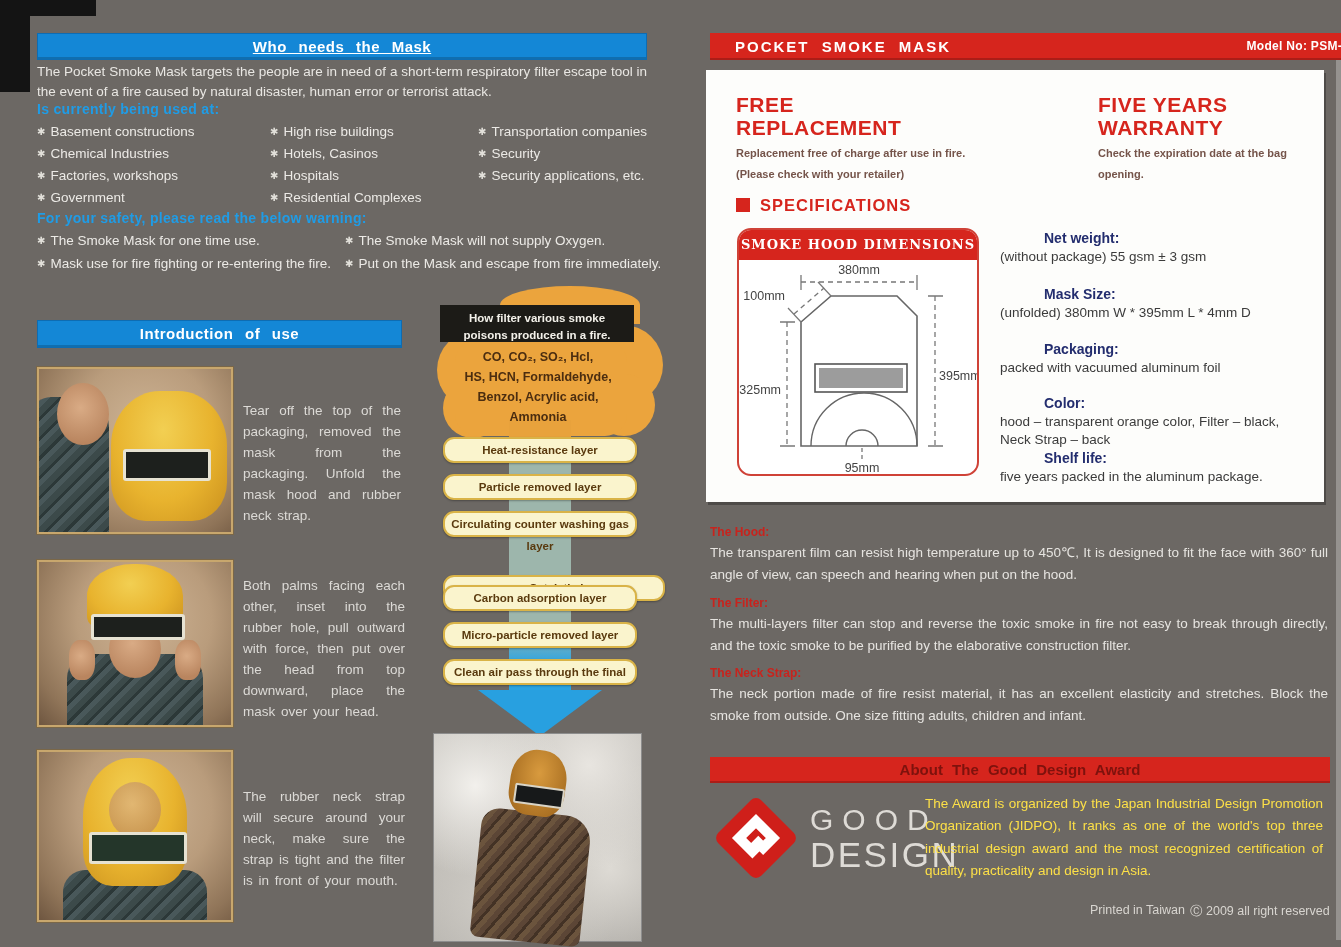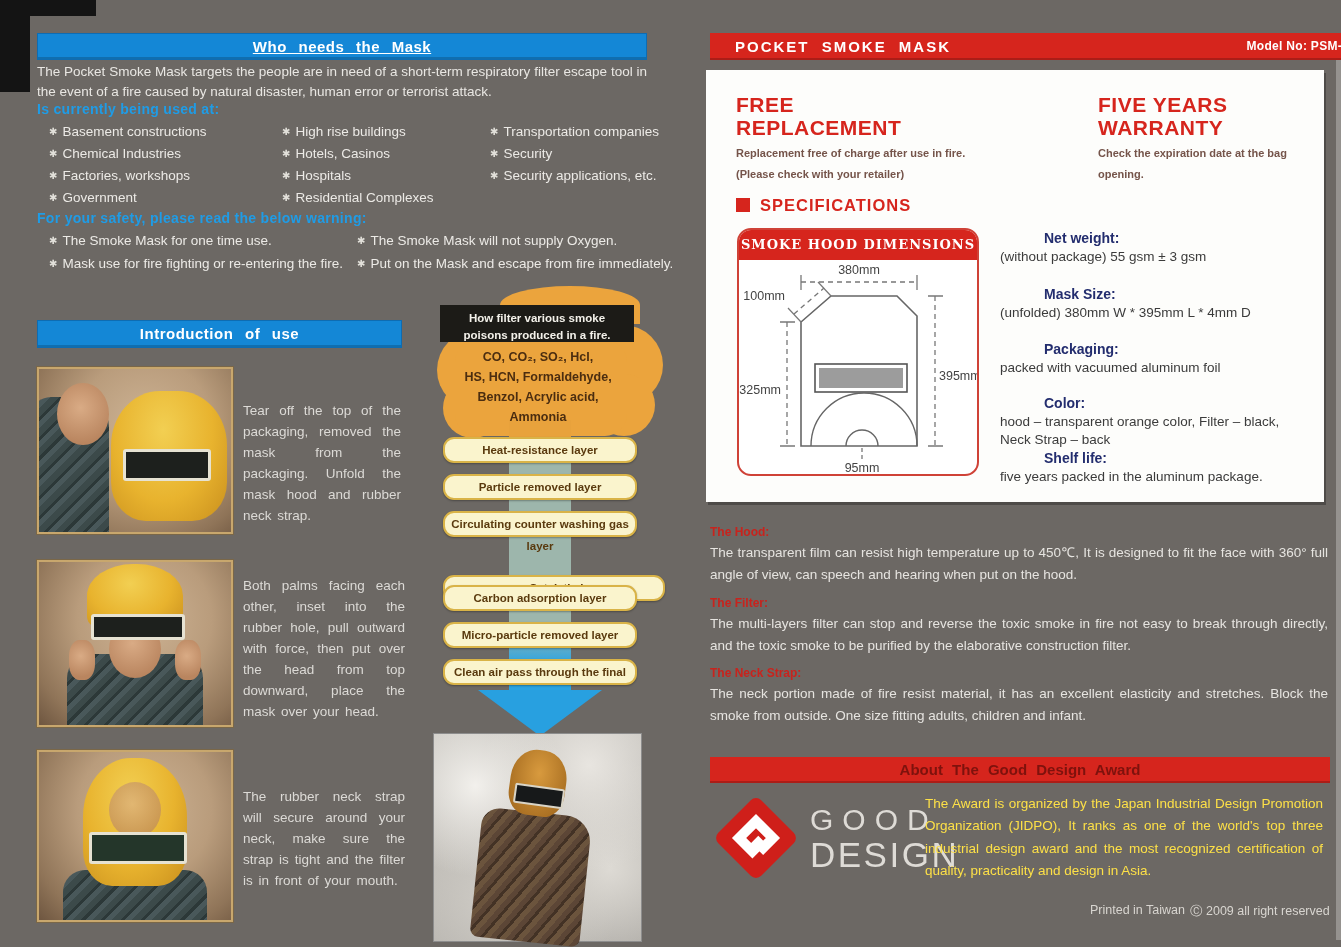--- a/index.html
+++ b/index.html
@@ -17,21 +17,21 @@
                font-size:15px;text-align:center;letter-spacing:.5px;word-spacing:7px;
                box-shadow:inset 0 -2px 0 rgba(0,0,0,.18);}
   .banner-red{background:#d6251d;color:#fff;font-weight:bold;box-shadow:inset 0 -2px 0 rgba(0,0,0,.2);}
   .banner-red .bt{font-size:15px;letter-spacing:2px;word-spacing:6px;}
   .banner-award{background:#d6251d;color:#7e120d;font-weight:bold;font-size:15px;
                 text-align:center;word-spacing:5px;box-shadow:inset 0 -2px 0 rgba(0,0,0,.2);}
 
   
   .body-text{color:#e9e7e3;font-size:13.5px;line-height:1.45;text-align:justify;}
   .blue-head{color:#1f9ce6;font-weight:bold;font-size:14px;letter-spacing:.3px;}
-  .bullet-row{color:#eceae6;font-size:13.5px;line-height:21px;white-space:nowrap;margin-left:12px;}
+  .bullet-row{color:#eceae6;font-size:13.5px;line-height:21px;white-space:nowrap;}
   .bullet-row .ast{font-size:10px;margin-right:5px;position:relative;top:-1px;color:#e2e0da;}
   .caption{color:#dcdad6;font-size:13.5px;line-height:1.55;text-align:justify;word-spacing:2px;}
 
   
   .photo{border:2px solid #c8a76d;box-shadow:0 0 0 1px #7a6748;overflow:hidden;
          background:radial-gradient(ellipse at 55% 35%, #cdb394 0%, #b99c7c 45%, #8f7458 80%, #6e5640 100%);}
   .hood{position:absolute;background:radial-gradient(ellipse at 45% 30%, #f2cf52 0%, #e8b32e 55%, #c98f1d 100%);
         border-radius:42% 42% 30% 30%;}
   .filter-strip{position:absolute;background:#1d201d;border:3px solid #e6e2d2;border-radius:3px;}
   .person{position:absolute;background:repeating-linear-gradient(135deg,#3c4a4a 0 6px,#2c3838 6px 9px,#49585a 9px 14px);}

